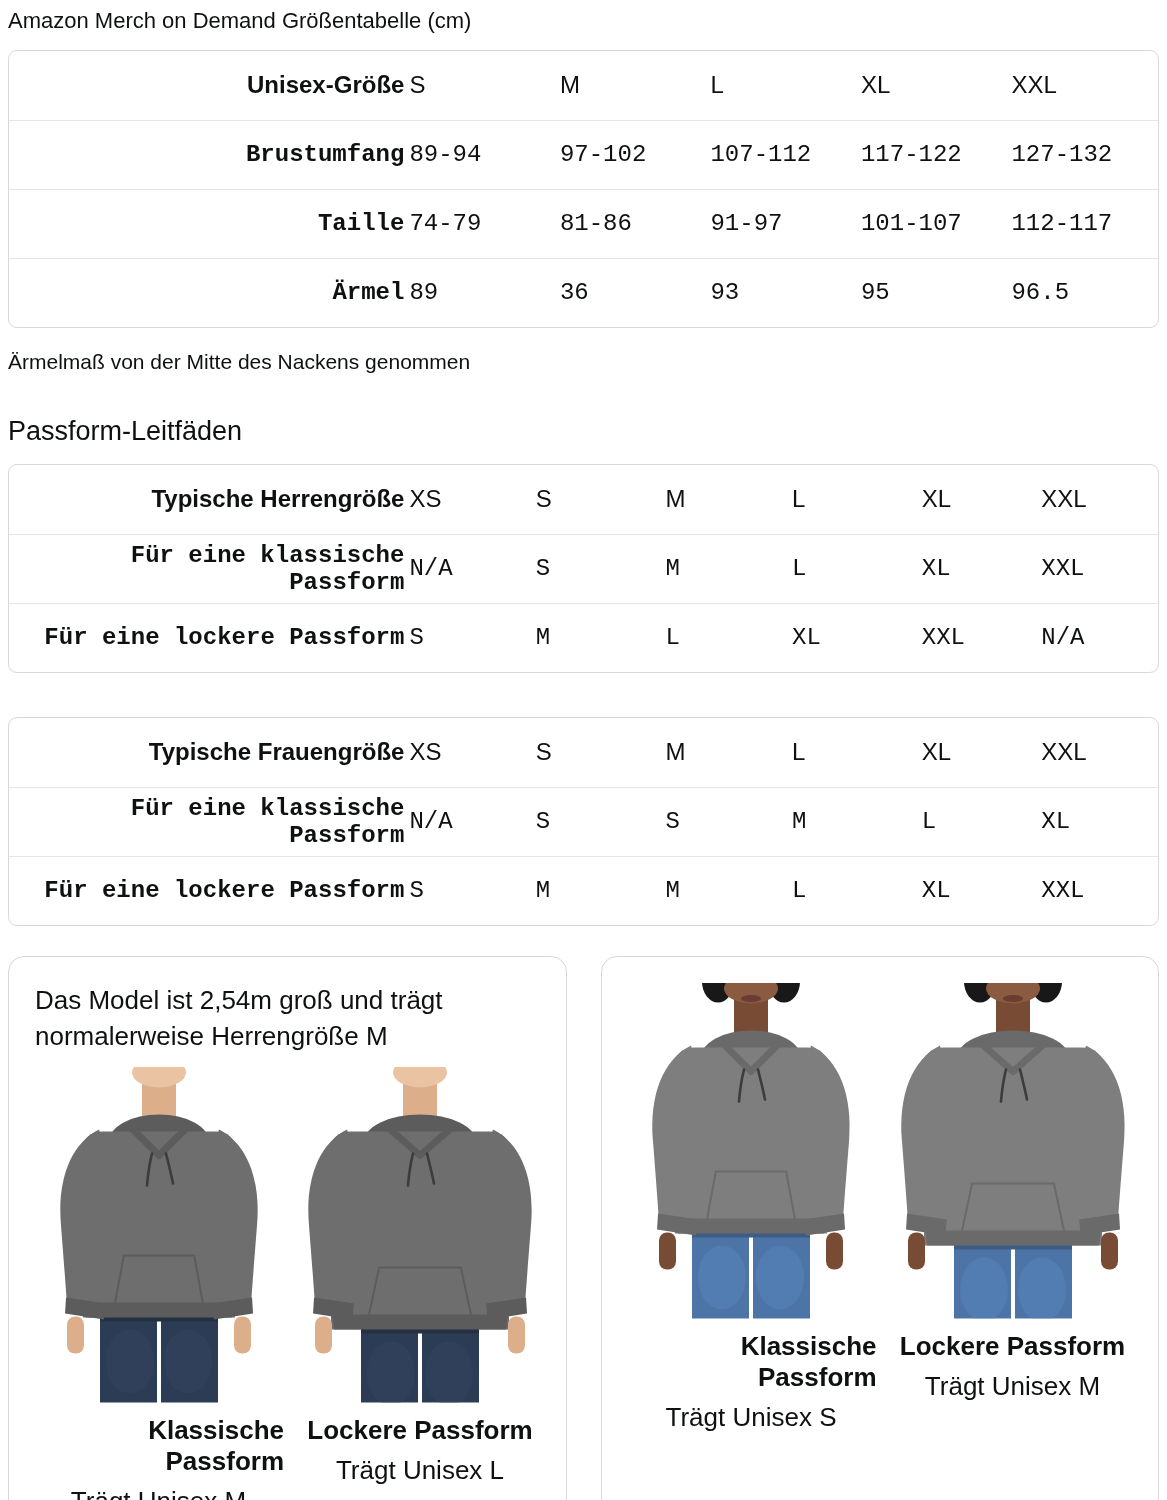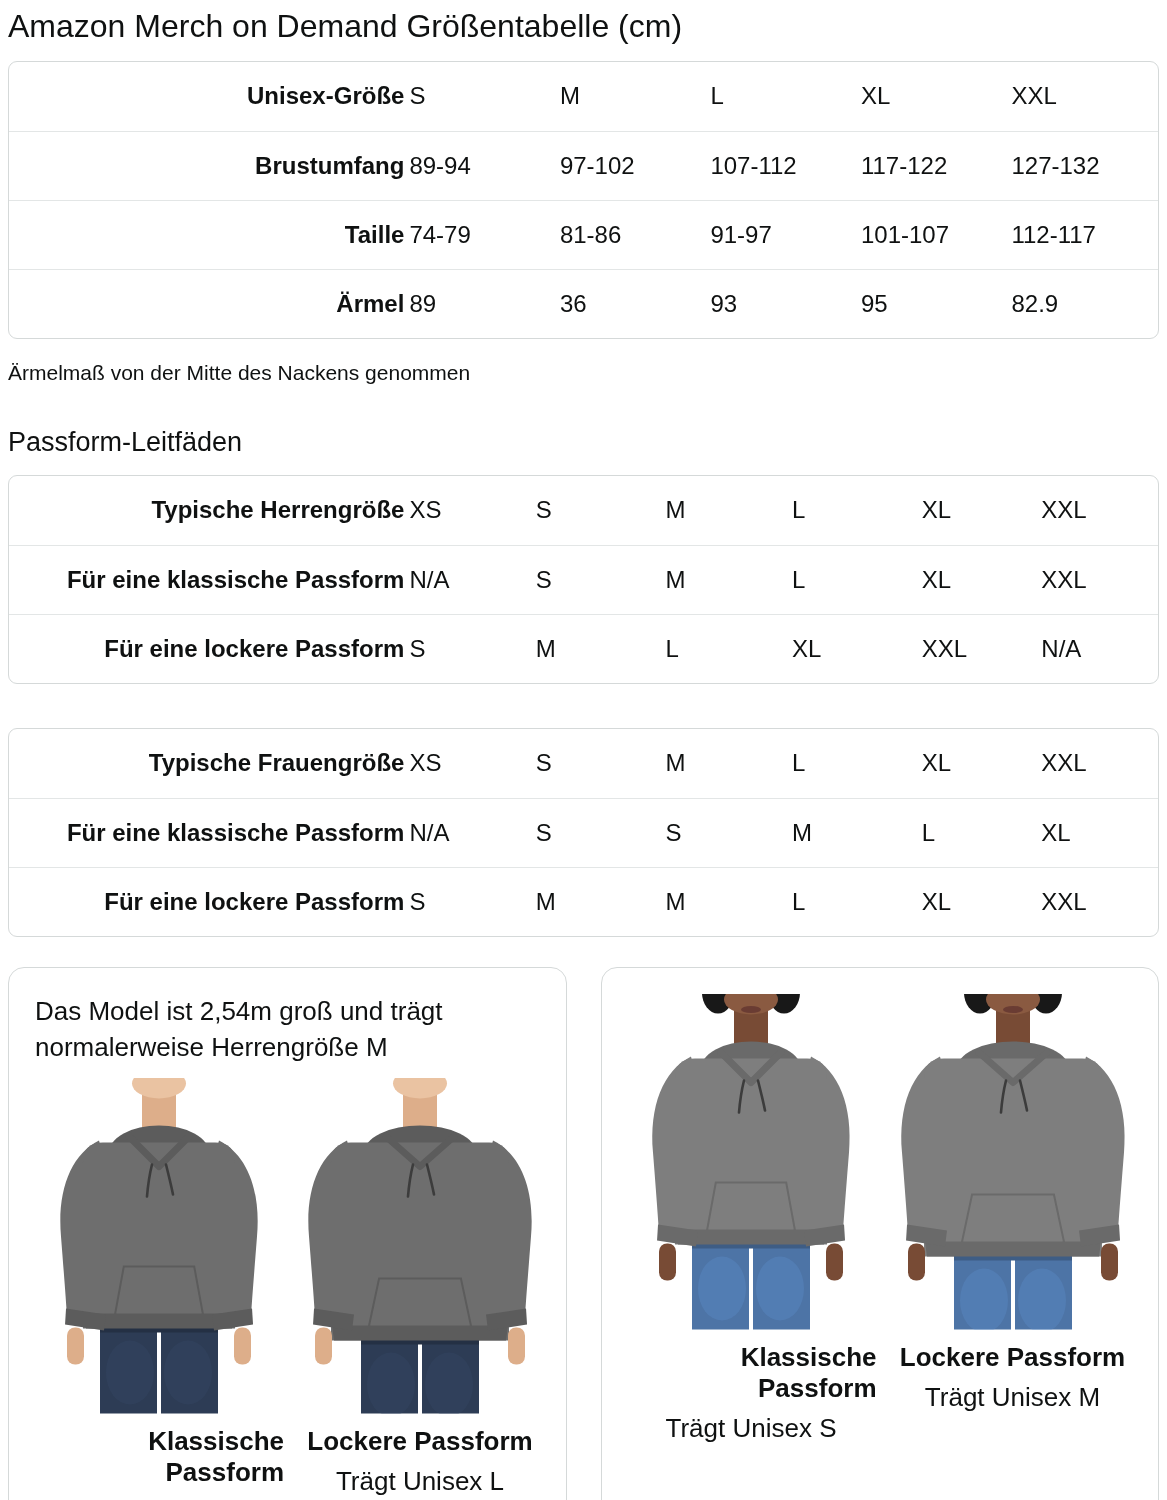--- a/index.html
+++ b/index.html
@@ -4,35 +4,35 @@
 <style>
   * { box-sizing: border-box; }
   html,body { margin:0; padding:0; background:#fff; }
   body {
     width:1167px; height:1500px;
     font-family:"Liberation Sans","DejaVu Sans",sans-serif;
     color:#0f1111;
     padding:6px 8px 0 8px;
     overflow:hidden;
   }
-  .h-title { font-size:32px; font-weight:400; margin:2px 0 16px 0; letter-spacing:0; }
+  .h-title { font-size:22px; font-weight:400; margin:2px 0 16px 0; letter-spacing:0; }
   .h-sub   { font-size:27px; font-weight:400; margin:42px 0 17px 0; }
   .note    { font-size:21px; margin:22px 0 14px 0; }
 
   .box {
     border:1px solid #d5d9d9;
     border-radius:9px;
     overflow:hidden;
     background:#fff;
   }
   .box + .box { margin-top:44px; }
 
   table { width:100%; border-collapse:collapse; table-layout:fixed; font-size:24px; }
   tr { height:69px; }
-  tr + tr { border-top:1px solid #e3e6e6; }
+  tr + tr { border-top:1px solid #e3e6e6;font-family:Liberation Mono, monospace; }
   th { text-align:right; font-weight:700; padding-left:28px; font-size:24px; }
   td { text-align:left; padding-left:4px; font-weight:400; }
 
   .cards { display:flex; gap:34px; margin-top:30px; }
   .card {
     flex:1;
     border:1px solid #d5d9d9;
     border-radius:16px;
     padding:26px 20px 18px 24px;
     background:#fff;
@@ -84,21 +84,21 @@
           <td>91-97</td>
           <td>101-107</td>
           <td>112-117</td>
         </tr>
         <tr>
           <th>Ärmel</th>
           <td>89</td>
           <td>36</td>
           <td>93</td>
           <td>95</td>
-          <td>82.9</td>
+          <td>96.5</td>
         </tr>
       </tbody>
   </table>
 </section>
 
 <p class="note">Ärmelmaß von der Mitte des Nackens genommen</p>
 
 <h2 class="h-sub">Passform-Leitfäden</h2>
 
 <section class="box">

